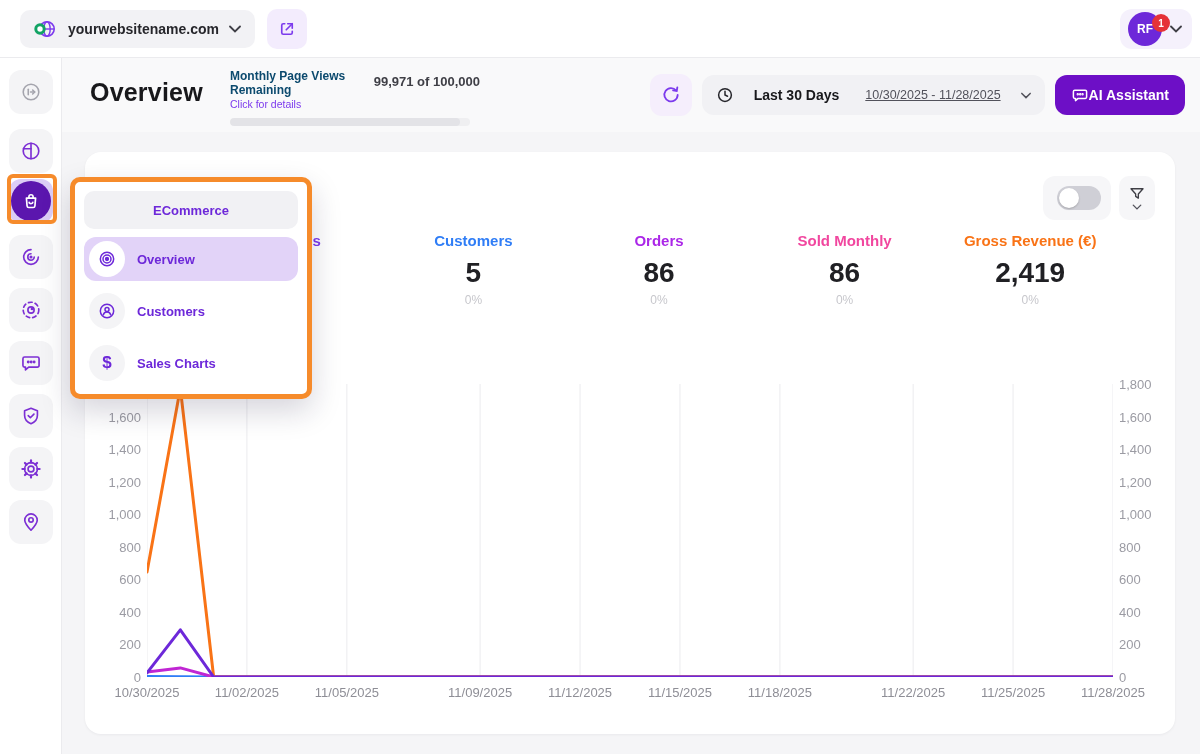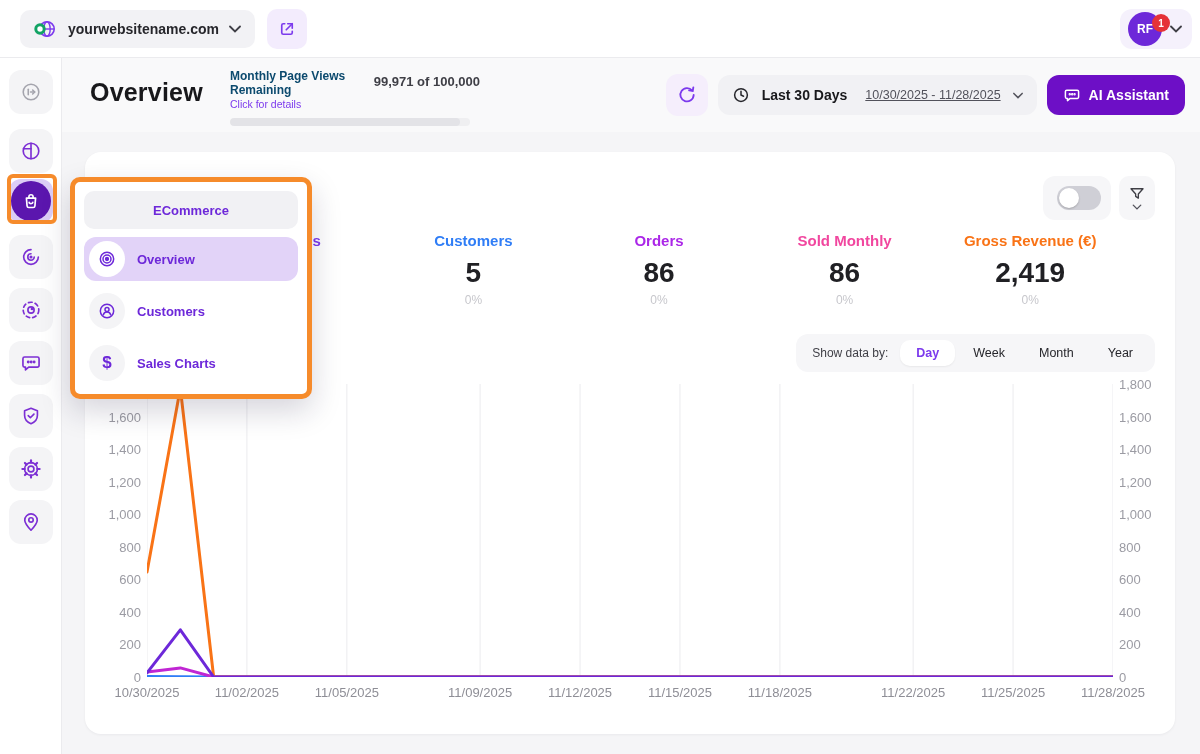--- a/index.html
+++ b/index.html
@@ -30,24 +30,24 @@
   .page-title { position:absolute; left:28px; top:20px; font-size:25px; font-weight:bold; color:#18181b; letter-spacing:.2px; }
   .pv-block { position:absolute; left:168px; top:12px; width:250px; }
   .pv-row { display:flex; align-items:flex-start; gap:6px; }
   .pv-label { font-size:12px; font-weight:bold; color:#0c4a6e; line-height:1.15; }
   .pv-link { font-size:10.5px; color:#7c3aed; cursor:pointer; }
   .pv-value { font-size:13px; font-weight:bold; color:#3f3f46; white-space:nowrap; margin-top:4px; }
   .pv-bar { margin-top:8px; width:240px; height:8px; border-radius:4px; background:#efeff1; overflow:hidden; }
   .pv-fill { height:100%; width:96%; background:#e3e3e7; border-radius:4px; }
   .hdr-right { position:absolute; right:15px; top:16px; display:flex; align-items:center; gap:10px; }
   .refresh-btn { width:42px; height:42px; border-radius:12px; background:#f5eefc; display:flex; align-items:center; justify-content:center; cursor:pointer; }
-  .range-pill { height:40px; background:#f1f1f4; border-radius:12px; display:flex; align-items:center; gap:12px; padding:0 14px; cursor:pointer; }
+  .range-pill { height:40px; background:#f1f1f4; border-radius:12px; display:flex; align-items:center; gap:20px; padding:0 14px; cursor:pointer; }
   .range-label { font-size:14px; font-weight:bold; color:#18181b; }
   .range-dates { font-size:12.5px; color:#52525b; margin-left:6px;text-decoration:underline; }
-  .ai-btn { height:40px; background:#6d0fc6; border-radius:12px; display:flex; align-items:center; gap:8px; padding:0 16px; color:#fff; font-size:14px; font-weight:bold; cursor:pointer; }
+  .ai-btn { height:40px; background:#6d0fc6; border-radius:12px; display:flex; align-items:center; padding:0 16px; color:#fff; font-size:14px; font-weight:bold; cursor:pointer; }
 
   
   .card { position:absolute; left:23px; top:94px; width:1090px; height:582px; background:#ffffff; border-radius:16px; box-shadow:0 1px 3px rgba(20,20,40,.05); }
   .compare-pill { position:absolute; right:64px; top:24px; height:44px; background:#f6f6f8; border-radius:12px; display:flex; align-items:center; gap:12px; padding:0 10px 0 14px; }
   .cmp-label { font-size:12px; font-weight:bold; color:#7c3aed; line-height:1.3; }
   .cmp-dates { font-size:12px; color:#52525b; line-height:1.3; }
   .toggle { width:44px; height:24px; border-radius:12px; background:#cfcfd6; position:relative; cursor:pointer; flex:none; }
   .knob { position:absolute; left:2px; top:2px; width:20px; height:20px; border-radius:50%; background:#fff; box-shadow:0 1px 2px rgba(0,0,0,.2); }
   .filter-btn { position:absolute; right:20px; top:24px; width:36px; height:44px; background:#f6f6f8; border-radius:10px; display:flex; flex-direction:column; align-items:center; justify-content:center; cursor:pointer; color:#3f3f46; }
 
@@ -320,29 +320,20 @@
           <div class="m-value">86</div>
           <div class="m-delta">0%</div>
         </div>
         <div class="metric">
           <div class="m-label" style="color:#f97316">Gross Revenue (€)</div>
           <div class="m-value">2,419</div>
           <div class="m-delta">0%</div>
         </div>
       </div>
 
-    <div class="showdata">
-      <span class="sd-label">Show data by:</span>
-      <span id="sd-opts" style="display:flex; gap:2px;">
-          <span class="sd-opt sel">Day</span>
-          <span class="sd-opt">Week</span>
-          <span class="sd-opt">Month</span>
-          <span class="sd-opt">Year</span>
-        </span>
-    </div>
 
     <div class="chart">
       <div class="ylab left" id="ylab-left">
           <span style="bottom: 0%;">0</span>
           <span style="bottom: 11.1111%;">200</span>
           <span style="bottom: 22.2222%;">400</span>
           <span style="bottom: 33.3333%;">600</span>
           <span style="bottom: 44.4444%;">800</span>
           <span style="bottom: 55.5556%;">1,000</span>
           <span style="bottom: 66.6667%;">1,200</span>

